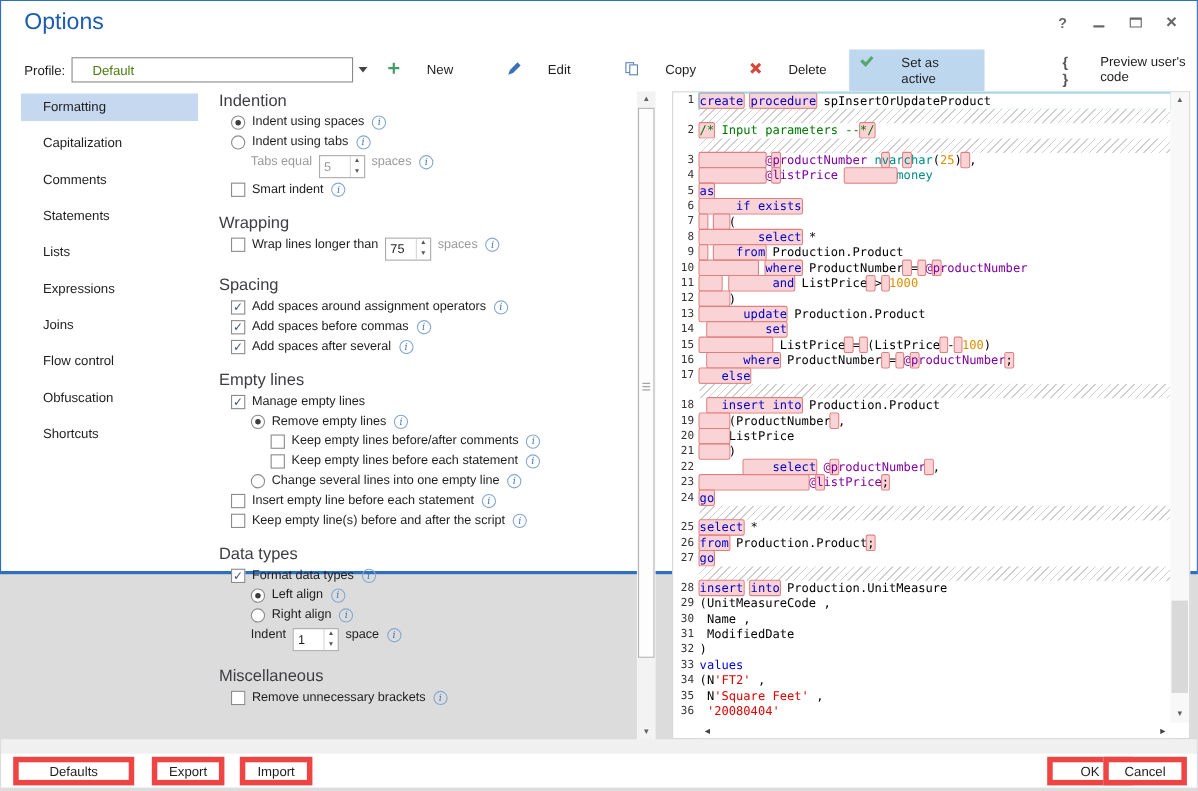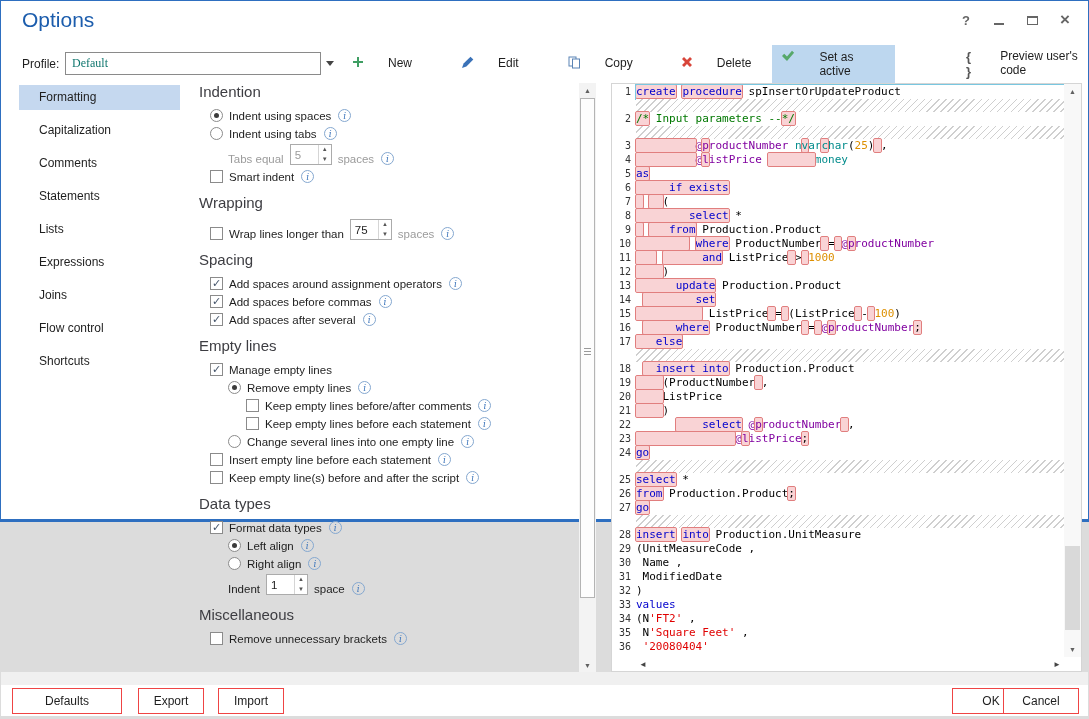--- a/index.html
+++ b/index.html
@@ -12,39 +12,39 @@
   .title { position:absolute; left:21px; top:7px; font-size:21px; color:#1c5dad; }
   .tb-icons { position:absolute; right:16px; top:12px; display:flex; gap:19px; align-items:center; color:#666; }
   .tb-ic { width:14px; height:14px; display:flex; align-items:center; justify-content:center;
            font-size:13px; font-weight:bold; color:#666; }
   .min-bar { width:10px; height:2px; background:#666; margin-top:8px; }
   .max-box { width:11px; height:9px; border:1px solid #666; border-top:2px solid #666; }
 
   
   .lbl-profile { position:absolute; left:21px; top:56px; font-size:12px; color:#1e1e1e; }
   .combo { position:absolute; left:64px; top:51px; width:256px; height:23px; border:1px solid #8a8a8a;
-           font-size:12px; padding:2px 6px; font-family:Liberation Serif, serif; color:#0f766e; }
+           font-size:12px; padding:2px 18px; font-family:Liberation Sans, sans-serif; color:#4d7c0f; }
   .combo-arrow { position:absolute; left:325px; top:60px; width:0; height:0;
            border-left:4px solid transparent; border-right:4px solid transparent; border-top:5px solid #444; }
   .toolbar { position:absolute; left:342px; top:49px; height:27px; display:flex; align-items:center; }
   .tbtn { display:flex; align-items:flex-start; gap:24px; font-size:12px; color:#1e1e1e; padding:5px 9px; }
   .tbtn.active { background:#bdd7ef; }
   .braces { color:#555; font-weight:bold; font-size:13px; }
 
   
   .sidebar { position:absolute; left:18px; top:84px; width:161px; }
   .side-item { height:25px; line-height:25px; padding-left:20px; margin-bottom:8px;
                font-size:12px; color:#1e1e1e; }
   .side-item.sel { background:#c5d8ef; }
 
   
   .opts { position:absolute; left:196px; top:82px; width:382px; height:588px; overflow:hidden; }
   .sec-title { font-size:15px; color:#3d3d42; margin:11px 0 5px 2px; }
   .sec:first-child .sec-title { margin-top:0; }
-  .opt-row { display:flex; align-items:flex-end; min-height:17px; font-size:11.5px; color:#1e1e1e; margin:1px 0; }
+  .opt-row { display:flex; align-items:flex-start; min-height:17px; font-size:11.5px; color:#1e1e1e; margin:1px 0; }
   .opt-row.spinrow { min-height:24px; }
   .ind0 { padding-left:13px; } .ind1 { padding-left:31px; } .ind2 { padding-left:49px; }
   .gray { color:#9b9b9b; }
   .cb { width:13px; height:13px; border:1px solid #8b8b8b; background:#fff; margin-right:6px;
         display:inline-flex; align-items:center; justify-content:center; font-size:11px; color:#44546a; flex:none; }
   .rb { width:13px; height:13px; border:1px solid #8b8b8b; border-radius:50%; background:#fff; margin-right:6px;
         display:inline-flex; align-items:center; justify-content:center; flex:none; }
   .rb .dot { width:5px; height:5px; border-radius:50%; background:#3c3c3c; }
   .spin { display:inline-flex; border:1px solid #ababab; height:21px; margin:0 6px; background:#fff; flex:none; }
   .spin .val { width:27px; font-size:11.5px; padding:4px 0 0 4px; color:#1e1e1e; }
@@ -80,21 +80,21 @@
   .blk { background:#f9d3d5; outline:1px solid #e17e7e; border-radius:1px; }
   .vscroll2 { position:absolute; right:0; top:0; width:17px; height:573px; background:#f8f8f8; }
   .vscroll2 .thumb { position:absolute; left:1px; top:462px; width:15px; height:84px; background:#d9d9d9; }
   .hscroll { position:absolute; left:24px; right:17px; bottom:0; height:14px; background:#fff;
              display:flex; justify-content:space-between; align-items:center; font-size:8px; color:#444; }
   .hscroll span { padding:0 3px; }
 
   
   .strip { position:absolute; left:0; top:671px; width:100%; height:13px; background:#f0f0f0; }
   .footer { position:absolute; left:0; top:684px; width:100%; height:31px; background:#fff; }
-  .btn { position:absolute; top:3px; height:26px; border:1px solid #ef4444; background:#fff;
+  .btn { position:absolute; top:3px; height:26px; border:5px solid #ef4444; background:#fff;
          font-size:12px; color:#1e1e1e; display:flex; align-items:center; justify-content:center;
          font-family:"Liberation Sans",sans-serif; }
 </style>
 </head>
 <body>
 
 <div class="window">
 
   <div class="title">Options</div>
   <div class="tb-icons">
@@ -152,20 +152,21 @@
 
   <div class="sidebar" id="sidebar">
       <div class="side-item sel">Formatting</div>
       <div class="side-item">Capitalization</div>
       <div class="side-item">Comments</div>
       <div class="side-item">Statements</div>
       <div class="side-item">Lists</div>
       <div class="side-item">Expressions</div>
       <div class="side-item">Joins</div>
       <div class="side-item">Flow control</div>
+      <div class="side-item">Obfuscation</div>
       <div class="side-item">Shortcuts</div>
     </div>
 
   <div class="opts" id="opts">
       <div class="sec">
         <div class="sec-title">Indention</div>
         <div class="opt-row ind0">
           <span class="rb">
             <span class="dot"></span>
           </span>

